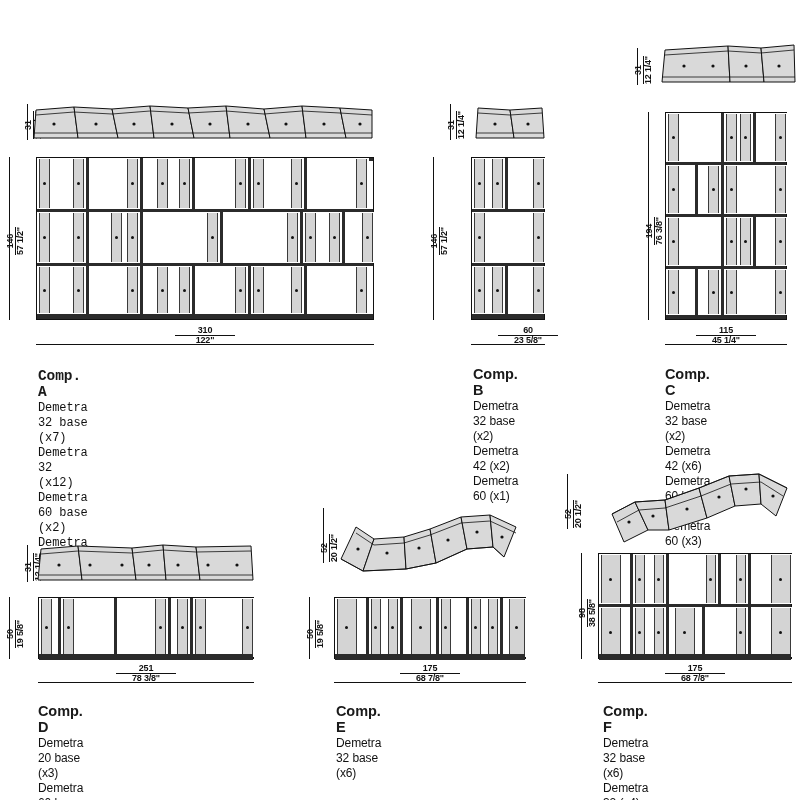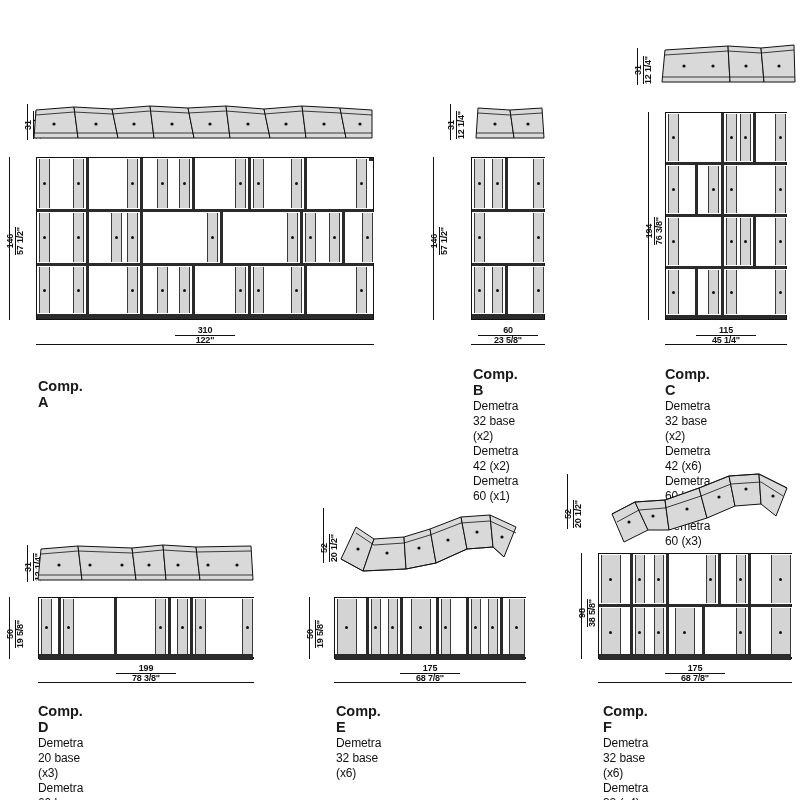--- a/index.html
+++ b/index.html
@@ -223,22 +223,28 @@
     </div>
     <div class="elevbase"></div>
   </div>
 
   <div class="dline h" style="left:36px;top:344px;width:338px;"></div>
   <div class="dim" style="left:175px;top:326px;width:60px;">
     <span class="mm">310</span>
     <span class="in">122"</span>
   </div>
 
-  <div class="caption" style="left:38px;top:378px;">
+  <div class="caption" style="left:38px;top:368px;font-family:Liberation Mono, monospace;">
     <h3>Comp. A</h3>
+    <ul>
+      <li>Demetra 32 base (x7)</li>
+      <li>Demetra 32 (x12)</li>
+      <li>Demetra 60 base (x2)</li>
+      <li>Demetra 60 (x5)</li>
+    </ul>
   </div>
 </div>
 
 <div class="comp">
 
   <div class="dim vert" style="left:447px;top:139px;transform:rotate(-90deg);">
     <span class="mm">31</span>
     <span class="in">12 1/4"</span>
   </div>
   <div class="dline v" style="left:450px;top:104px;height:36px;"></div>
@@ -305,21 +311,21 @@
       <div class="cell" style="width:38px;">
         <div class="panel" style="right:2px;width:9px;">
             <span class="knob" style="left:3px;"></span>
           </div>
       </div>
     </div>
     <div class="elevbase"></div>
   </div>
 
   <div class="dline h" style="left:471px;top:344px;width:74px;"></div>
-  <div class="dim" style="left:478px;top:326px;width:60px;">
+  <div class="dim" style="left:498px;top:326px;width:60px;">
     <span class="mm">60</span>
     <span class="in">23 5/8"</span>
   </div>
 
   <div class="caption" style="left:473px;top:366px;">
     <h3>Comp. B</h3>
     <ul>
       <li>Demetra 32 base (x2)</li>
       <li>Demetra 42 (x2)</li>
       <li>Demetra 60 (x1)</li>
@@ -532,21 +538,21 @@
         <div class="panel" style="right:2px;width:9px;">
             <span class="knob" style="left:3px;"></span>
           </div>
       </div>
     </div>
     <div class="elevbase"></div>
   </div>
 
   <div class="dline h" style="left:38px;top:682px;width:216px;"></div>
   <div class="dim" style="left:116px;top:664px;width:60px;">
-    <span class="mm">199</span>
+    <span class="mm">251</span>
     <span class="in">78 3/8"</span>
   </div>
 
   <div class="caption" style="left:38px;top:703px;">
     <h3>Comp. D</h3>
     <ul>
       <li>Demetra 20 base (x3)</li>
       <li>Demetra 60 base (x2)</li>
     </ul>
   </div>

